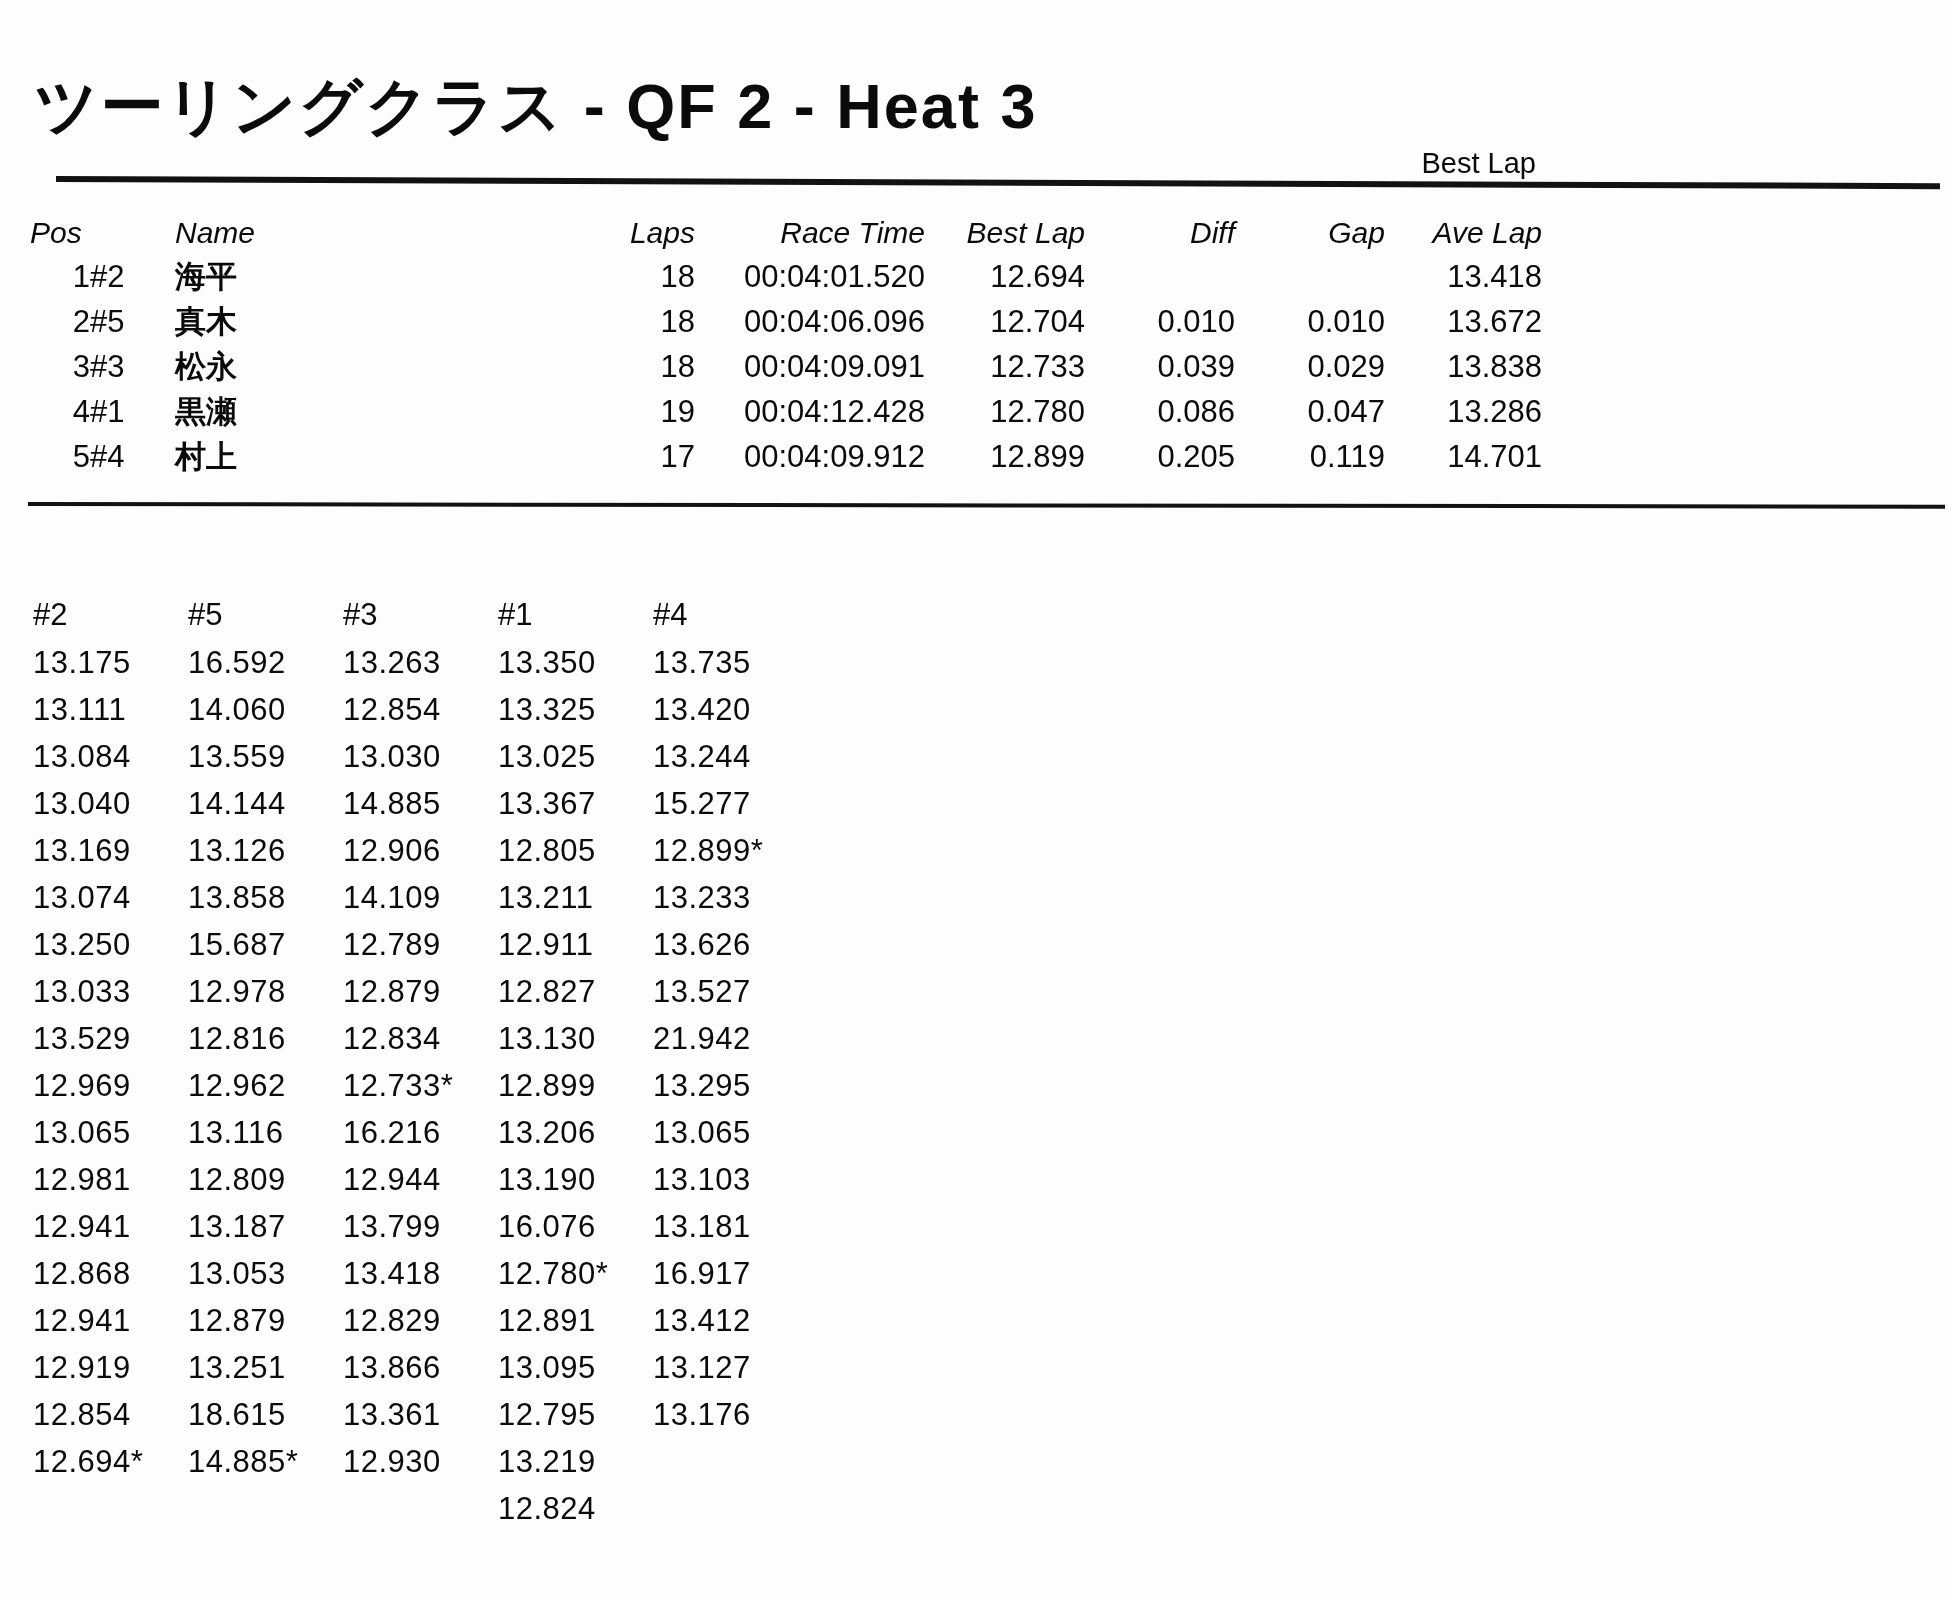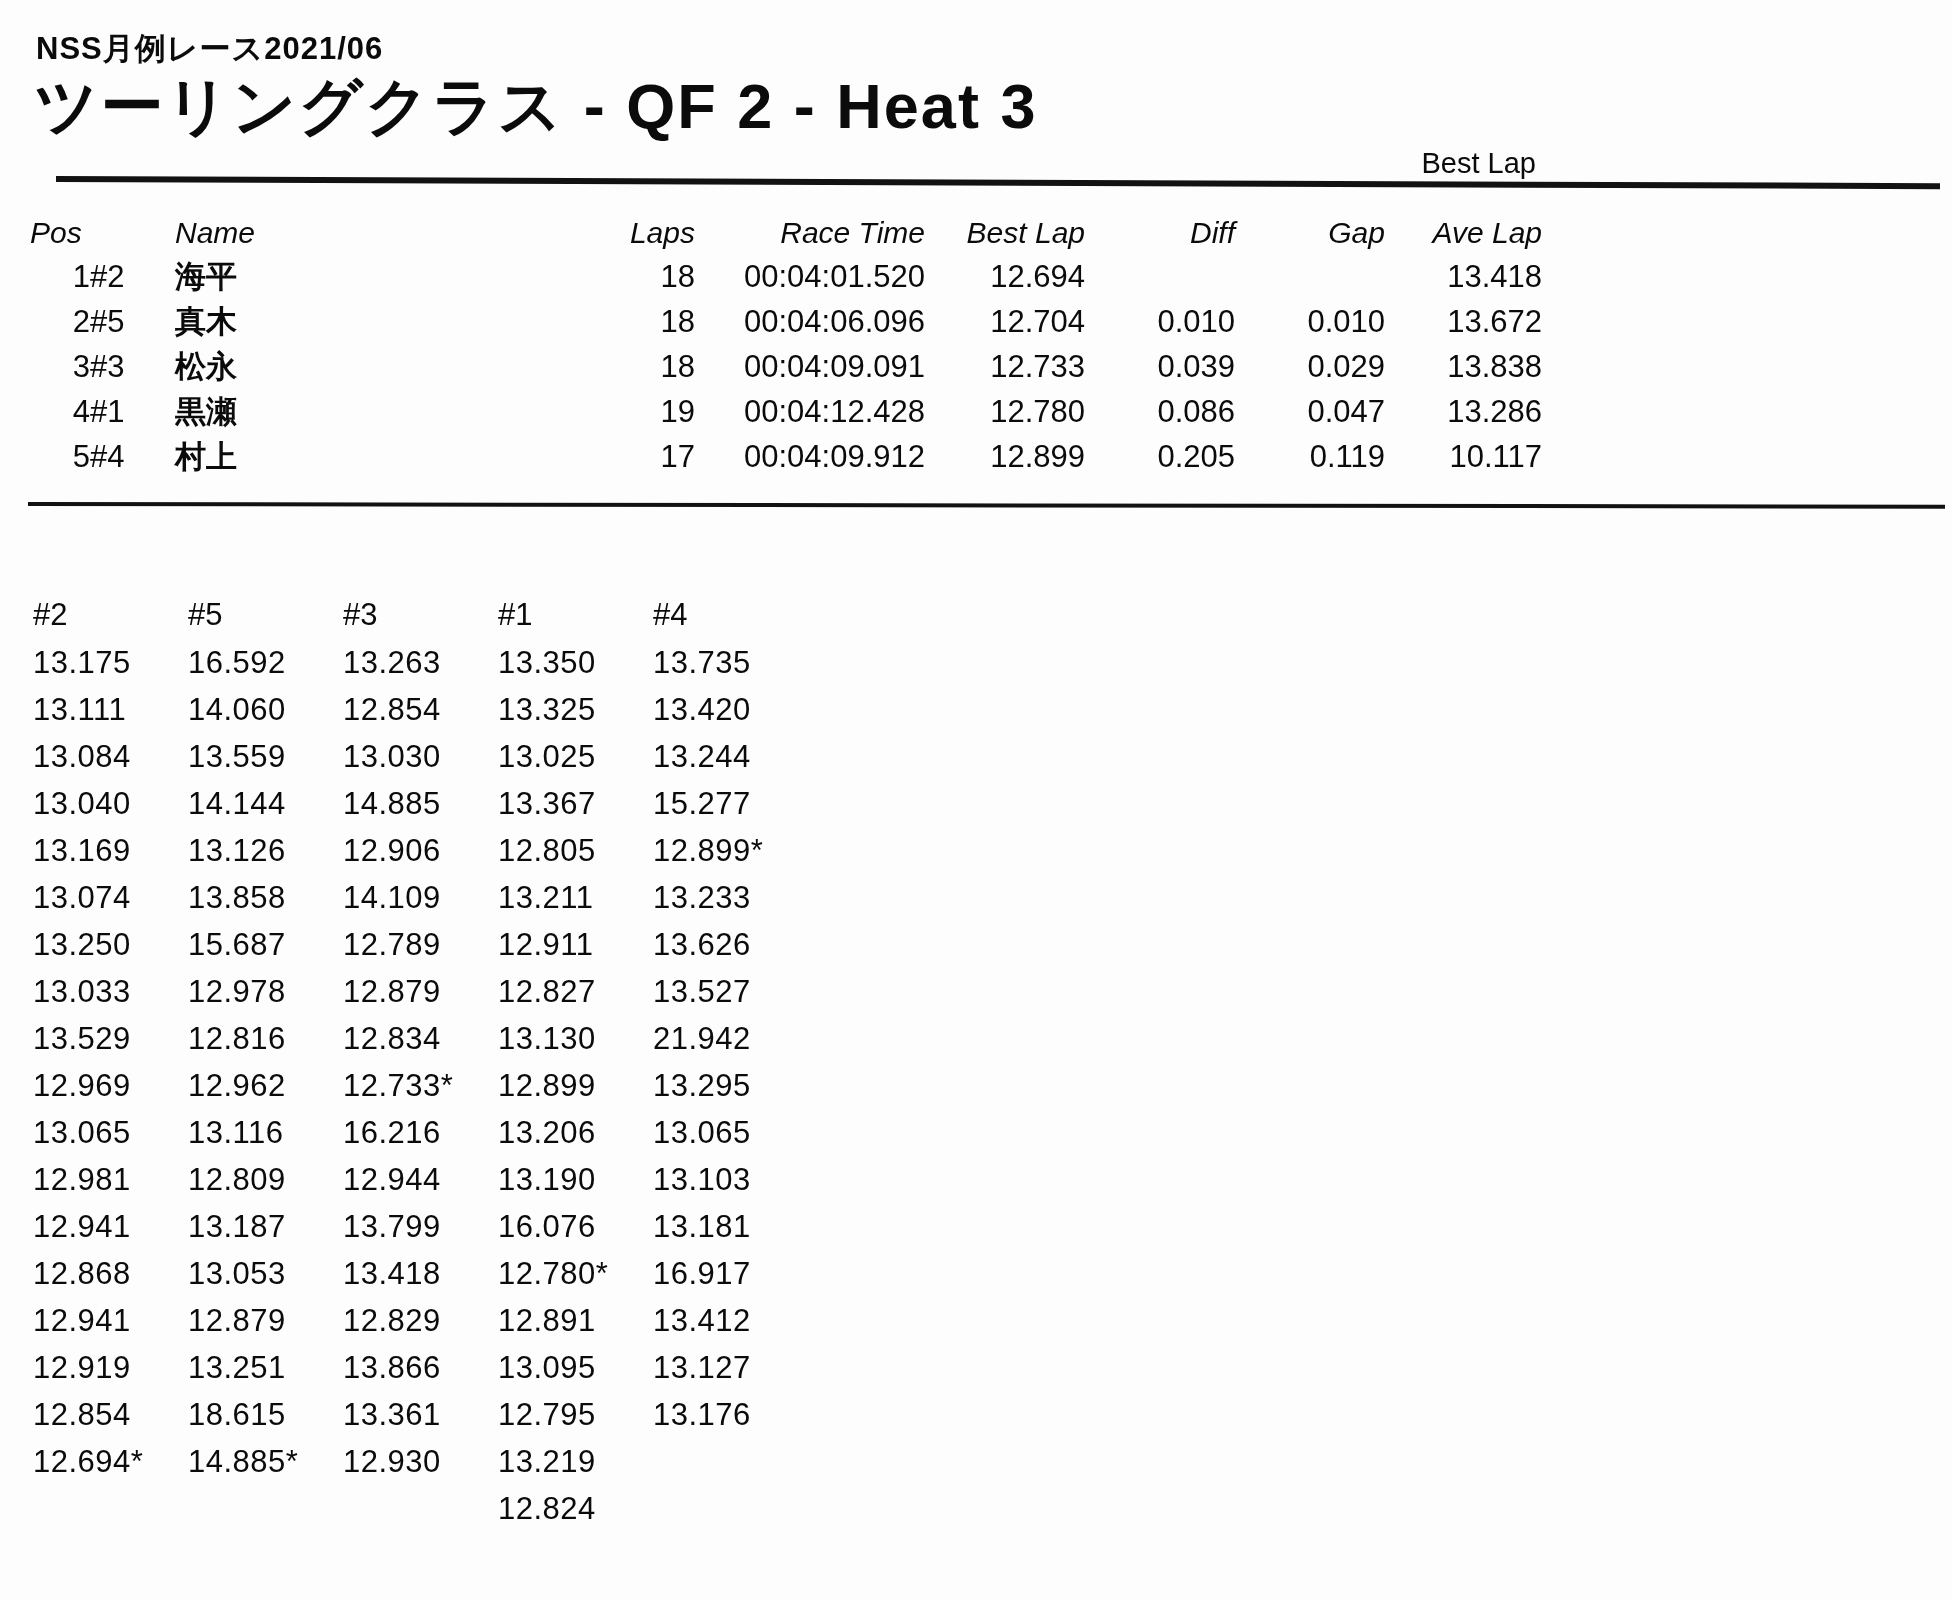--- a/index.html
+++ b/index.html
@@ -54,21 +54,20 @@
   }
   .lap-col{width:155px;display:flex;flex-direction:column;}
   .lap-head{height:49px;display:flex;align-items:center;font-size:31px;}
   .lap-cell{height:47px;display:flex;align-items:center;font-size:31px;letter-spacing:0.5px;}
 </style>
 </head>
 <body>
 
 <div class="page">
 
-  <div class="event-line">NSS月例レース2021/06</div>
   <div class="page-title">ツーリングクラス - QF 2 - Heat 3</div>
   <div class="corner-label">Best Lap</div>
   <div class="rule1"></div>
 
   <table class="results">
     <colgroup>
       <col style="width:60px">
         <col style="width:85px">
         <col style="width:415px">
       <col style="width:105px">
@@ -138,21 +137,21 @@
         </tr>
         <tr>
           <td class="c-pos">5</td>
           <td class="c-car">#4</td>
           <td class="c-name">村上</td>
           <td class="c-laps">17</td>
           <td class="c-race_time">00:04:09.912</td>
           <td class="c-best_lap">12.899</td>
           <td class="c-diff">0.205</td>
           <td class="c-gap">0.119</td>
-          <td class="c-ave_lap">10.117</td>
+          <td class="c-ave_lap">14.701</td>
         </tr>
       </tbody>
   </table>
 
   <div class="rule2"></div>
 
   <div class="lap-chart">
       <div class="lap-col">
         <div class="lap-head">#2</div>
         <div class="lap-cell">13.175</div>

